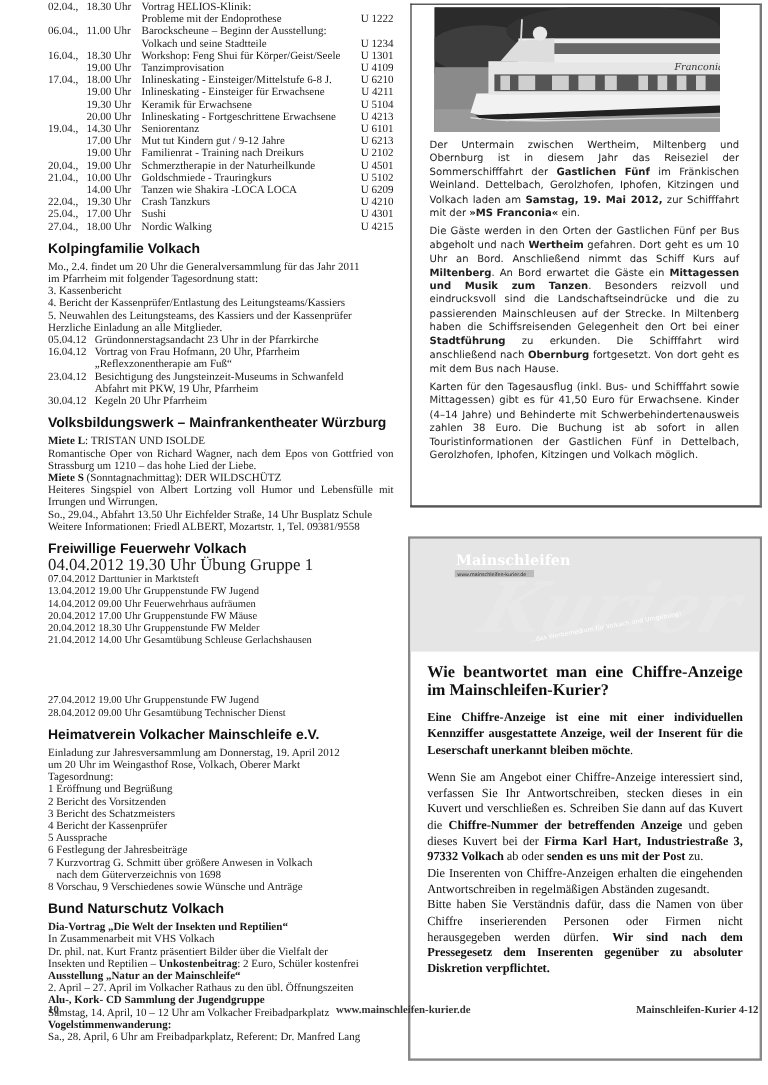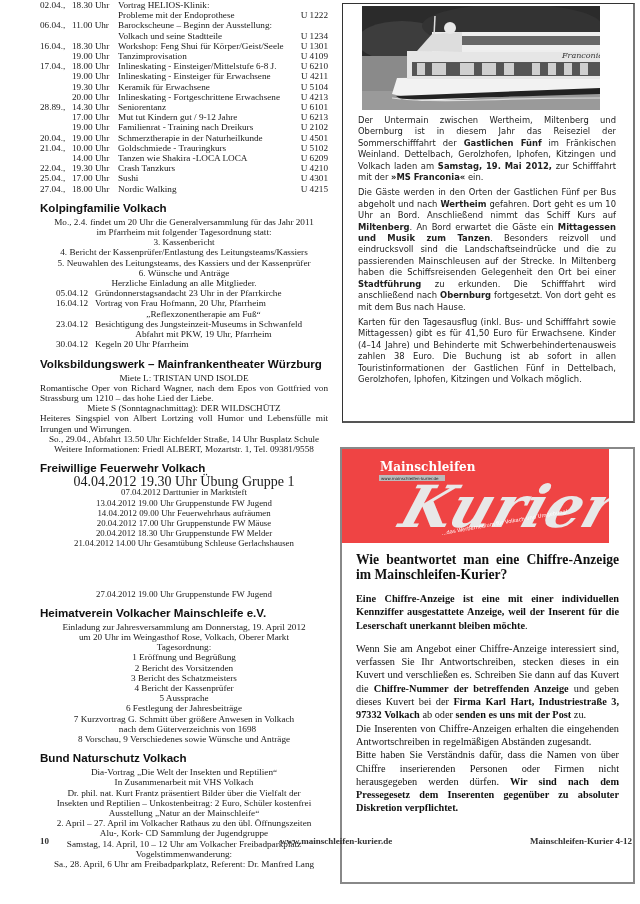--- a/index.html
+++ b/index.html
@@ -4,37 +4,37 @@
 <style>
   html, body { margin: 0; padding: 0; background: #ffffff; }
   body { width: 640px; height: 904px; position: relative; overflow: hidden; color: #1a1a1a; }
   .left { position: absolute; left: 40px; top: 0px; width: 288px; font-family: "Liberation Serif", "DejaVu Serif", serif; font-size: 9.2px; line-height: 10.2px; }
   .sched-row { display: flex; white-space: nowrap; }
   .sched-date { width: 32px; }
   .sched-time { width: 34px; }
   .sched-title { flex: 1; padding-left: 12px; }
   .sched-code { width: 30px; text-align: right; }
   .h2 { font-family: "Liberation Sans", "DejaVu Sans", sans-serif; font-weight: bold; font-size: 11.6px; line-height: 13px; margin: 7px 0 3px 0; color: #111; }
-  .p { margin: 0; white-space: nowrap; text-align: center; }
+  .p { margin: 0; white-space: nowrap; }
   .justify { white-space: normal; text-align: justify; }
-  .b { font-weight: normal; }
-  .drow { display: flex; white-space: nowrap; margin-left: 16px; }
+  .b { font-weight: bold; }
+  .drow { display: flex; white-space: nowrap; }
   .drow .dd { width: 39px; }
   .indent { padding-left: 39px; }
   .indent2 { padding-left: 7px; }
   .two { display: flex; justify-content: space-between; }
 
   
   .boat-box { position: absolute; left: 342px; top: 3px; width: 293px; height: 420px; border: 1px solid #333; border-right: 2px solid #777; border-bottom: 2px solid #555; background: #fff; box-sizing: border-box; }
   .photo { position: absolute; left: 19px; top: 2px; width: 238px; height: 104px; background: #555; overflow: hidden; }
   .boat-text { position: absolute; left: 15px; top: 111px; width: 258px; font-family: "DejaVu Sans", "Liberation Sans", sans-serif; font-size: 8.4px; line-height: 11.4px; text-align: justify; color: #222; }
   .boat-text p { margin: 0 0 4px 0; }
 
   .ad-box { position: absolute; left: 340px; top: 447px; width: 295px; height: 437px; border: 2px solid #888; box-sizing: border-box; background: #fff; }
-  .ad-banner { position: absolute; left: 0; top: 0; width: 267px; height: 94px; background: #ef4444; overflow: hidden; text-decoration: underline; }
+  .ad-banner { position: absolute; left: 0; top: 0; width: 291px; height: 94px; background: #e5e5e5; overflow: hidden; text-decoration: underline; }
   .ad-content { position: absolute; left: 14px; top: 104px; width: 263px; font-family: "Liberation Serif", "DejaVu Serif", serif; color: #111; }
   .ad-title { font-weight: bold; font-size: 13.6px; line-height: 14.5px; margin: 0 0 10px 0; text-align: justify; }
   .ad-lead { font-weight: bold; font-size: 10.3px; line-height: 13.3px; text-align: justify; margin: 0 0 10px 0; }
   .ad-p { font-size: 10.3px; line-height: 13.3px; text-align: justify; margin: 0; }
 
   .footer { position: absolute; top: 836px; font-family: "Liberation Serif", "DejaVu Serif", serif; font-size: 9px; color: #333; font-weight: bold; }
 </style>
 </head>
 <body>
 
@@ -95,21 +95,21 @@
         <span class="sched-title">Keramik für Erwachsene</span>
         <span class="sched-code">U 5104</span>
       </div>
       <div class="sched-row">
         <span class="sched-date"></span>
         <span class="sched-time">20.00 Uhr</span>
         <span class="sched-title">Inlineskating - Fortgeschrittene Erwachsene</span>
         <span class="sched-code">U 4213</span>
       </div>
       <div class="sched-row">
-        <span class="sched-date">28.89.,</span>
+        <span class="sched-date">19.04.,</span>
         <span class="sched-time">14.30 Uhr</span>
         <span class="sched-title">Seniorentanz</span>
         <span class="sched-code">U 6101</span>
       </div>
       <div class="sched-row">
         <span class="sched-date"></span>
         <span class="sched-time">17.00 Uhr</span>
         <span class="sched-title">Mut tut Kindern gut / 9-12 Jahre</span>
         <span class="sched-code">U 6213</span>
       </div>
@@ -157,21 +157,20 @@
       </div>
     </div>
 
   <div>
     <div class="h2">Kolpingfamilie Volkach</div>
     <p class="p">Mo., 2.4. findet um 20 Uhr die Generalversammlung für das Jahr 2011</p>
     <p class="p">im Pfarrheim mit folgender Tagesordnung statt:</p>
     <p class="p">3. Kassenbericht</p>
     <p class="p">4. Bericht der Kassenprüfer/Entlastung des Leitungsteams/Kassiers</p>
     <p class="p">5. Neuwahlen des Leitungsteams, des Kassiers und der Kassenprüfer</p>
-    <p class="p">6. Wünsche und Anträge</p>
     <p class="p">Herzliche Einladung an alle Mitglieder.</p>
     <div id="kolping-dates">
         <div class="drow">
           <span class="dd">05.04.12</span>
           <span>Gründonnerstagsandacht 23 Uhr in der Pfarrkirche</span>
         </div>
         <div class="drow">
           <span class="dd">16.04.12</span>
           <span>Vortrag von Frau Hofmann, 20 Uhr, Pfarrheim</span>
         </div>
@@ -202,20 +201,21 @@
     <div class="h2">Freiwillige Feuerwehr Volkach</div>
     <div id="fw-list">
         <p class="p" style="font-size: 14px;">04.04.2012 19.30 Uhr Übung Gruppe 1</p>
         <p class="p" style="font-size: 8.8px;">07.04.2012 Darttunier in Marktsteft</p>
         <p class="p" style="font-size: 8.8px;">13.04.2012 19.00 Uhr Gruppenstunde FW Jugend</p>
         <p class="p" style="font-size: 8.8px;">14.04.2012 09.00 Uhr Feuerwehrhaus aufräumen</p>
         <p class="p" style="font-size: 8.8px;">20.04.2012 17.00 Uhr Gruppenstunde FW Mäuse</p>
         <p class="p" style="font-size: 8.8px;">20.04.2012 18.30 Uhr Gruppenstunde FW Melder</p>
         <p class="p" style="font-size: 8.8px;">21.04.2012 14.00 Uhr Gesamtübung Schleuse Gerlachshausen</p>
         <p class="p" style="font-size: 8.8px; margin-top: 40px;">27.04.2012 19.00 Uhr Gruppenstunde FW Jugend</p>
+        <p class="p" style="font-size: 8.8px;">28.04.2012 09.00 Uhr Gesamtübung Technischer Dienst</p>
       </div>
   </div>
 
   <div>
     <div class="h2">Heimatverein Volkacher Mainschleife e.V.</div>
     <p class="p">Einladung zur Jahresversammlung am Donnerstag, 19. April 2012</p>
     <p class="p">um 20 Uhr im Weingasthof Rose, Volkach, Oberer Markt</p>
     <p class="p">Tagesordnung:</p>
     <div id="heimat-list">
         <p class="p">1 Eröffnung und Begrüßung</p>

